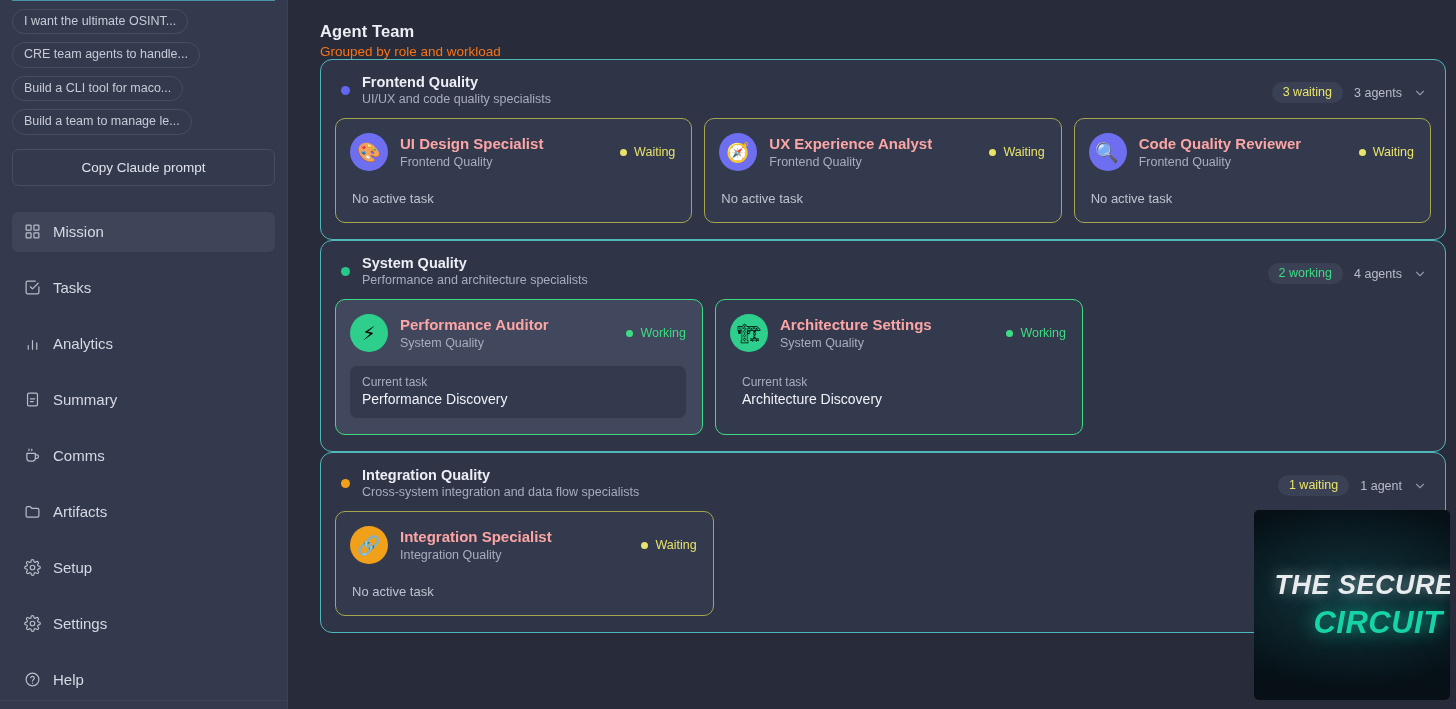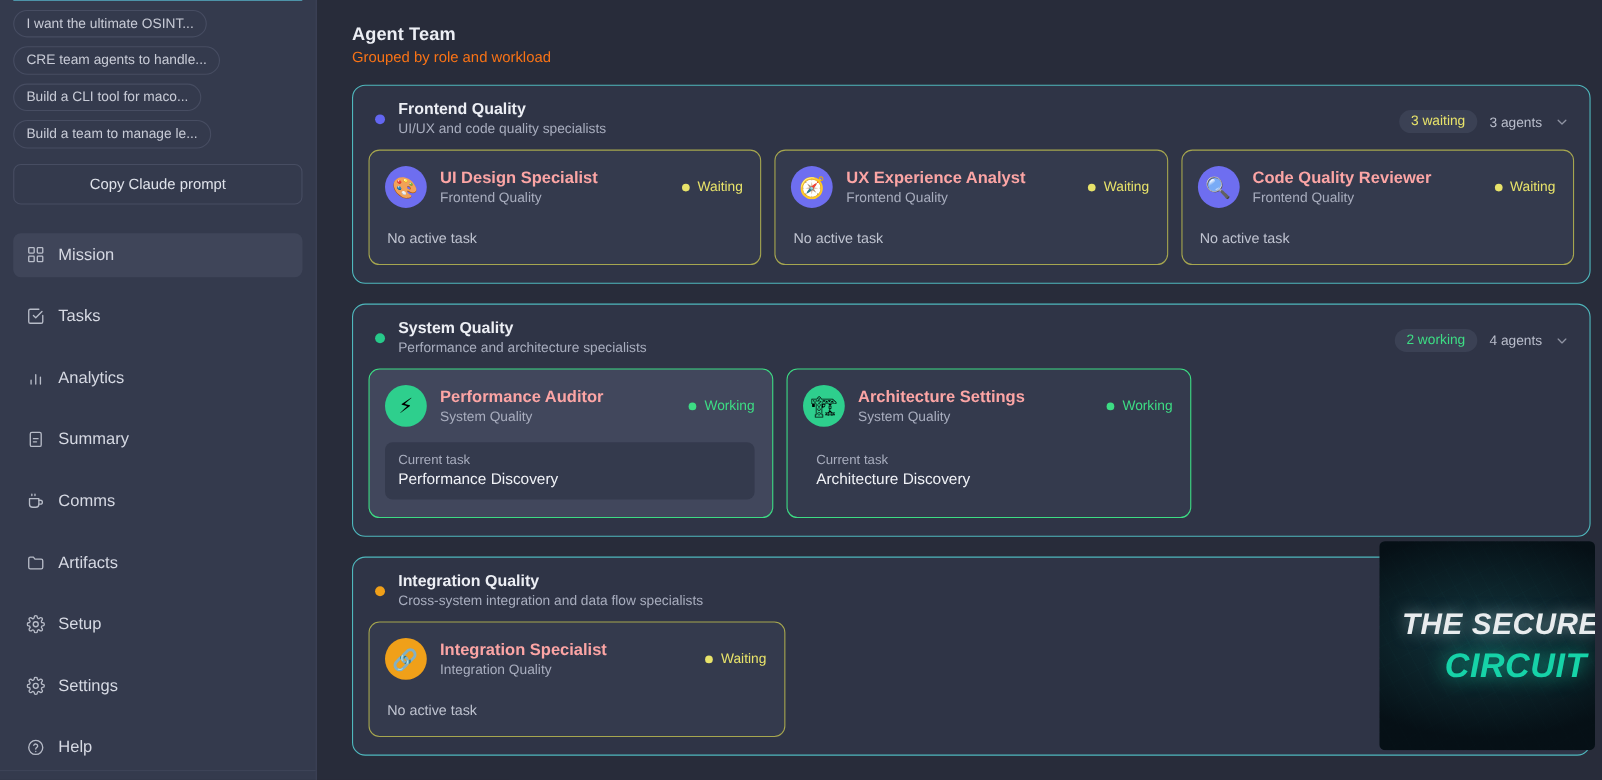--- a/index.html
+++ b/index.html
@@ -65,21 +65,20 @@
     margin-left: auto; font-family: "Liberation Mono", monospace;
     font-size: 12px; color: #a4a9ba; letter-spacing: .2px;
   }
 
   
   .main { flex: 1; padding: 22px 10px 0 32px; overflow: hidden; position: relative; }
   .page-title { font-size: 16.5px; font-weight: 700; color: #eceef4; letter-spacing: .1px; }
   .page-sub { font-size: 13.5px; color: #f97316; margin-top: 3px; }
 
   .group {
-    margin-top: 18px;
     border: 1px solid #4fb8bd; border-radius: 12px;
     background: #2f3446;
     padding: 14px 14px 16px 14px;
   }
   .group-head { display: flex; align-items: flex-start; padding: 0 4px 0 6px; }
   .group-dot { width: 9px; height: 9px; border-radius: 50%; margin: 12px 12px 0 0; flex: none; }
   .group-title { font-size: 14.5px; font-weight: 600; color: #eceef4; }
   .group-sub { font-size: 12.5px; color: #a8adbe; margin-top: 2px; }
   .group-meta { margin-left: auto; display: flex; align-items: center; gap: 11px; padding-top: 8px; }
   .pill {
@@ -118,21 +117,21 @@
   .status.working .stxt { color: #3ddc84; }
 
   .no-task { font-size: 13px; color: #bfc3d0; margin-top: 20px; padding-left: 2px; }
   .task-panel { margin-top: 14px; border-radius: 7px; padding: 9px 12px 11px; }
   .task-panel.boxed { background: #343a4d; }
   .task-label { font-size: 12px; color: #a8adbe; }
   .task-value { font-size: 14px; color: #f0f2f7; margin-top: 2px; }
 
   
   .overlay {
-    position: absolute; left: 1254px; top: 492px;
+    position: absolute; left: 1254px; top: 510px;
     width: 196px; height: 190px;
     border-radius: 5px; overflow: hidden;
     background:
       radial-gradient(ellipse 120% 70% at 50% 45%, rgba(20,60,68,.85) 0%, rgba(6,16,22,.97) 70%),
       repeating-linear-gradient(62deg, rgba(28,190,180,.16) 0 1px, transparent 1px 13px),
       repeating-linear-gradient(152deg, rgba(28,190,180,.12) 0 1px, transparent 1px 17px),
       #060e14;
     display: flex; flex-direction: column;
     justify-content: center; align-items: center;
   }

